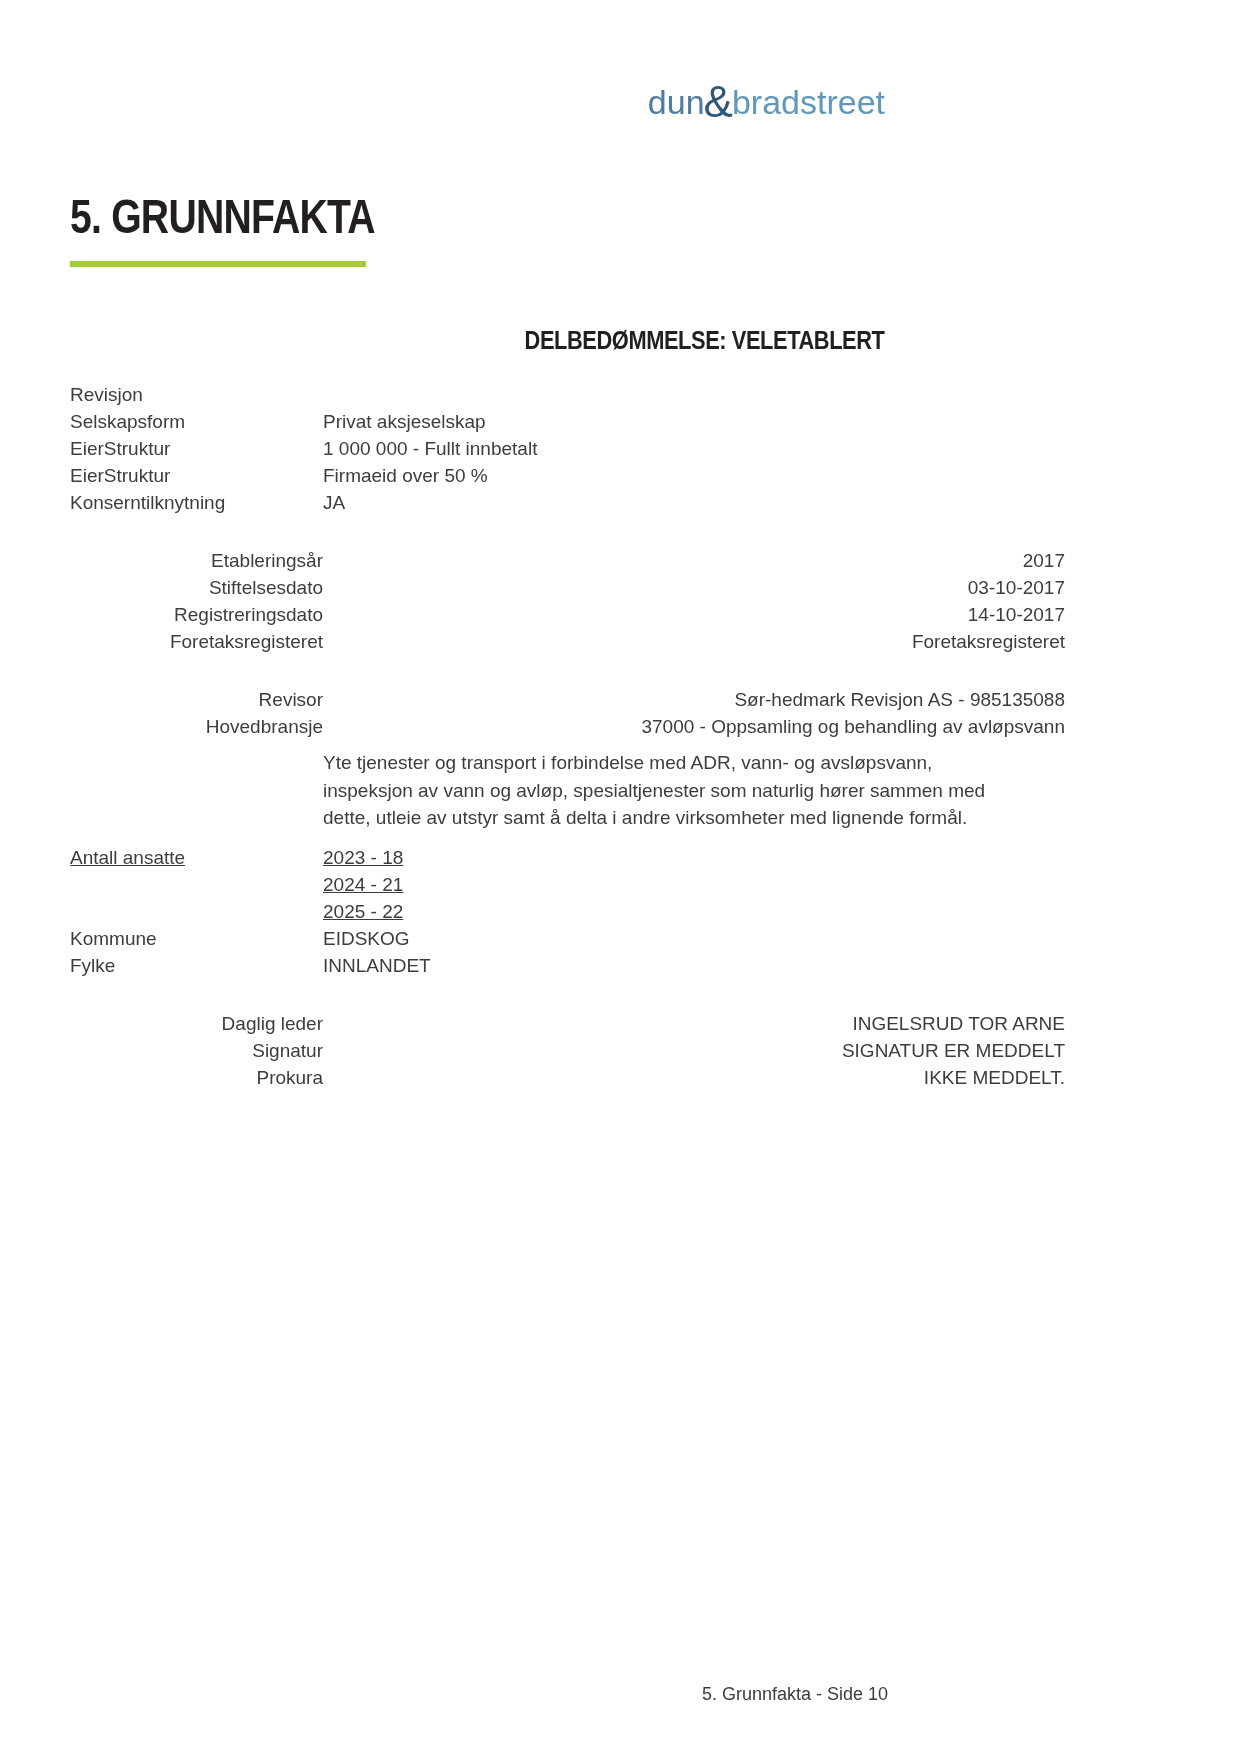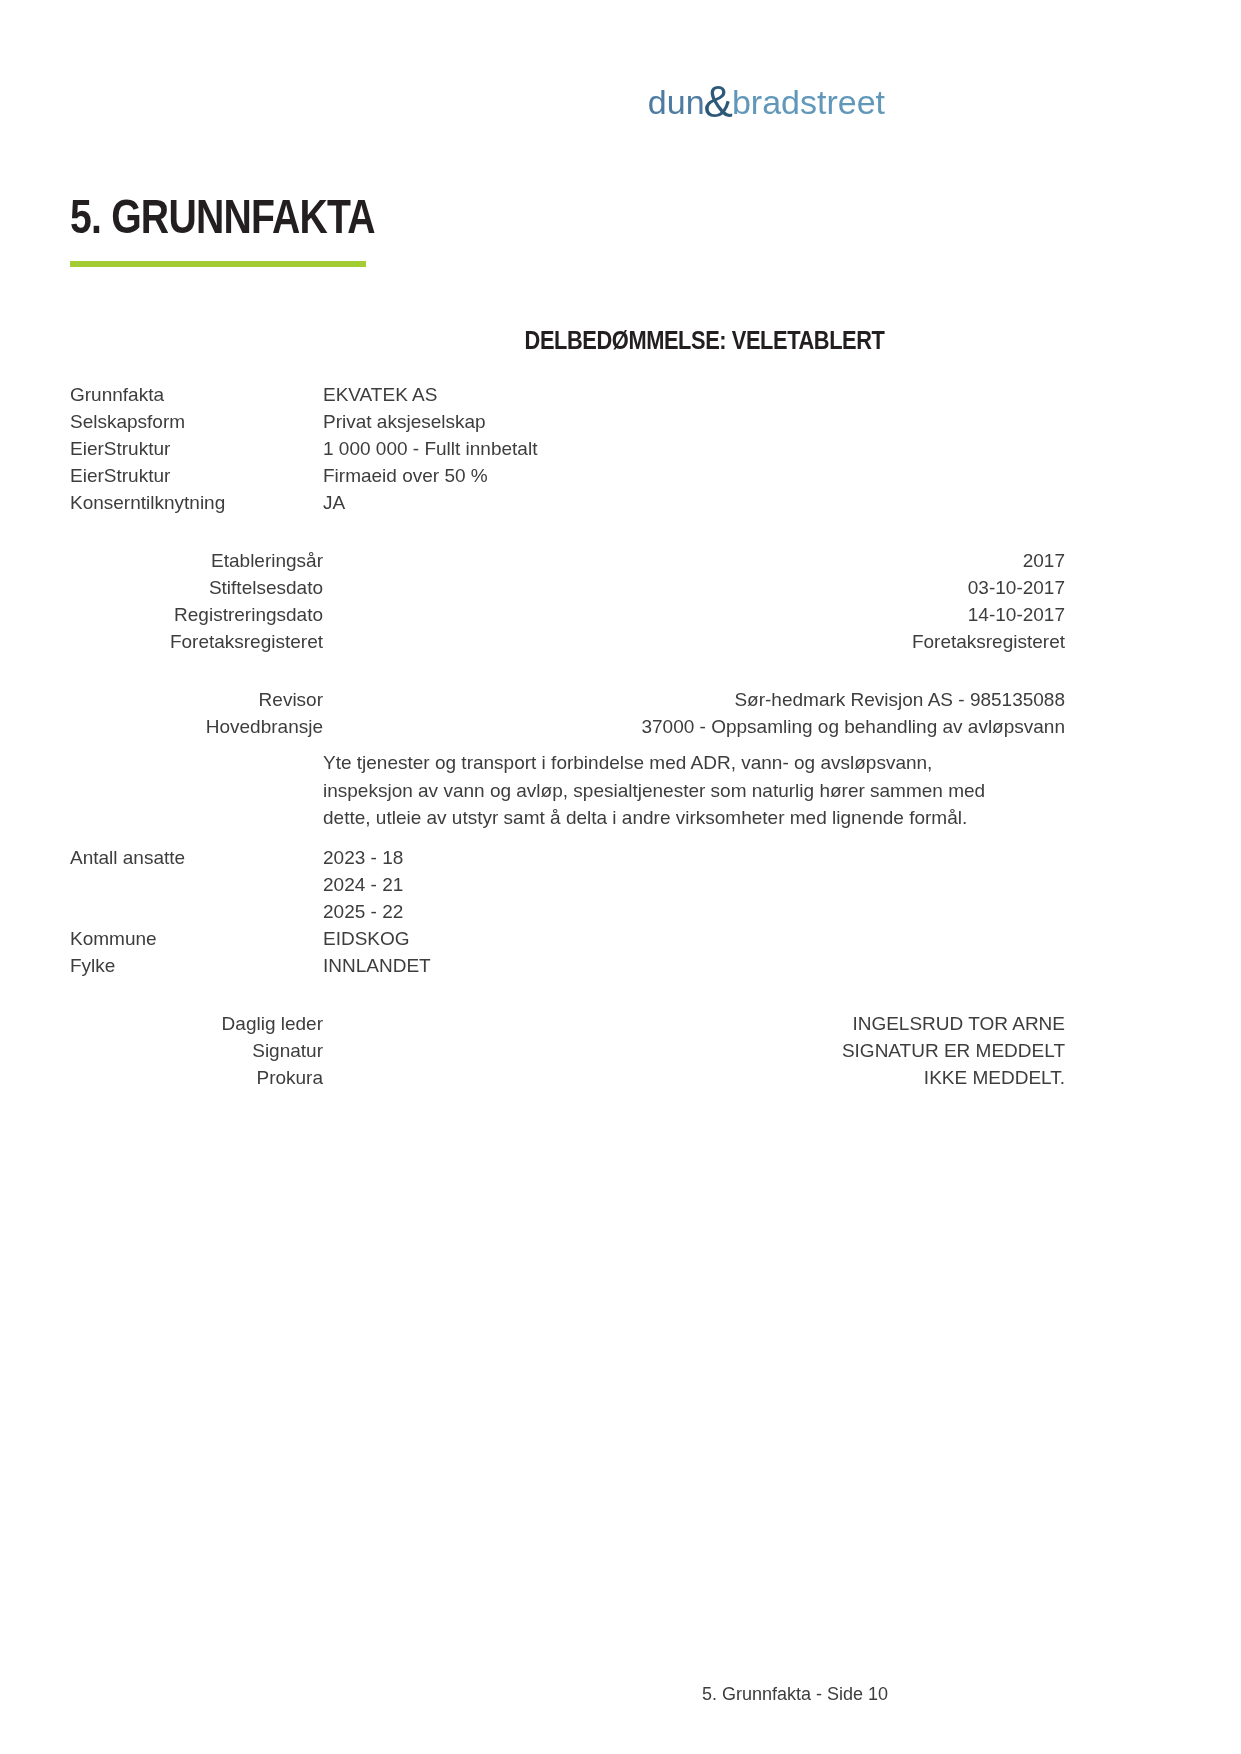--- a/index.html
+++ b/index.html
@@ -80,21 +80,21 @@
   }
   .section.gap { margin-top: 31px; text-align: right; }
   .row { display: flex; }
   .row .label { width: 253px; flex: 0 0 253px; }
   .row .value { flex: 1; }
   .description {
     margin: 9px 0 12px 253px;
     max-width: 695px;
     line-height: 27.5px;
   }
-  .multirow { display: flex; }
+  .multirow { display: flex; text-decoration: underline; }
   .multirow .label { width: 253px; flex: 0 0 253px; }
   .multirow .values { flex: 1; }
 
   
   .footer {
     position: absolute;
     right: 178px;
     top: 1681px;
     font-size: 18px;
     line-height: 27px;
@@ -112,22 +112,21 @@
 
   <div class="title">5. GRUNNFAKTA</div>
   <div class="green-rule"></div>
 
   <div class="subheading">DELBEDØMMELSE: VELETABLERT</div>
 
   <div class="facts">
 
     <div class="section">
       <div class="row">
-        <div class="label">Grunnfakta</div>
-        <div class="value">EKVATEK AS</div>
+        <div class="label">Revisjon</div>
       </div>
       <div class="row">
         <div class="label">Selskapsform</div>
         <div class="value">Privat aksjeselskap</div>
       </div>
       <div class="row">
         <div class="label">EierStruktur</div>
         <div class="value">1 000 000 - Fullt innbetalt</div>
       </div>
       <div class="row">

